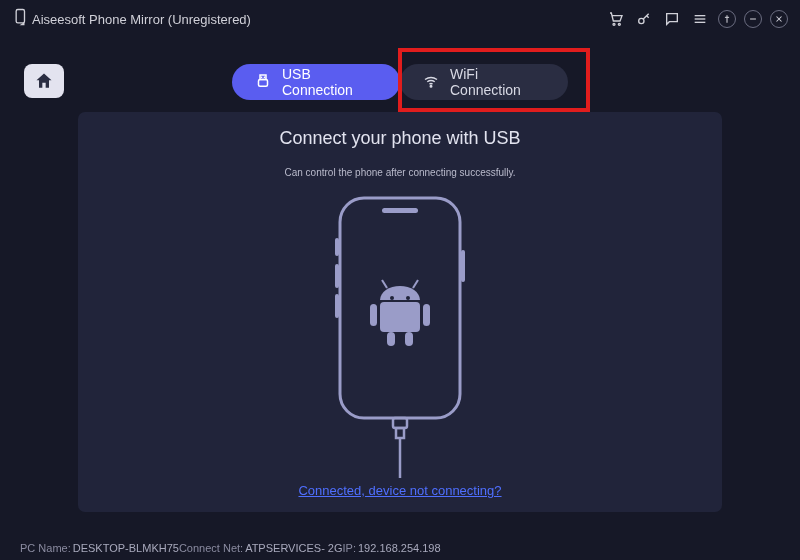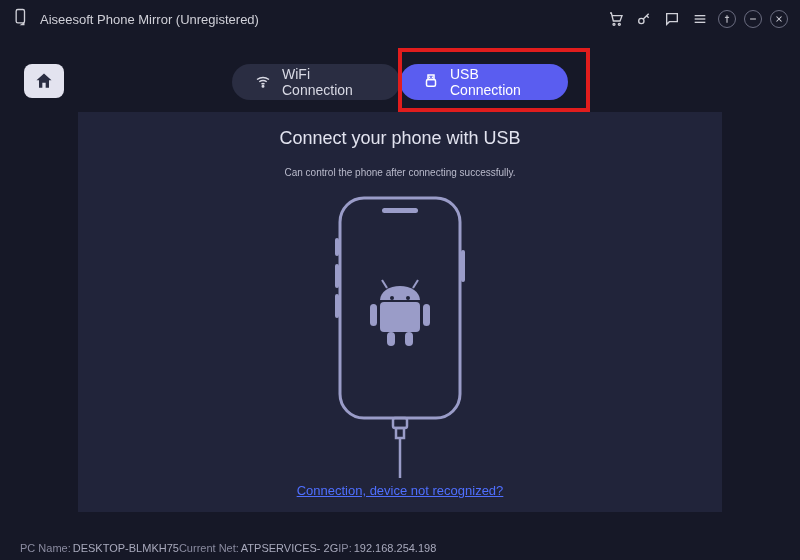--- a/index.html
+++ b/index.html
@@ -13,21 +13,21 @@
   }
 
   
   .titlebar {
     height: 38px;
     display: flex;
     align-items: center;
     padding: 0 12px;
     justify-content: space-between;
   }
-  .title-left { display: flex; align-items: center; gap: 8px; }
+  .title-left { display: flex; align-items: center; }
   .title-text { font-size: 13px; color: #d0d0d8; }
   .title-right { display: flex; align-items: center; gap: 8px; }
   .title-icon {
     width: 20px; height: 20px;
     display: flex; align-items: center; justify-content: center;
     color: #d0d0d8;
     cursor: pointer;
   }
   .title-icon.circle {
     border: 1.2px solid #6a6c80;
@@ -88,21 +88,21 @@
   }
 
   
   .panel {
     position: absolute;
     top: 112px;
     left: 78px;
     width: 644px;
     height: 400px;
     background: #21243a;
-    border-radius: 0;
+    border-radius: 7px;
     padding-top: 16px;
     text-align: center;
   }
   .panel h2 {
     font-size: 18px;
     font-weight: 500;
     color: #e2e3ef;
     margin-bottom: 18px;
   }
   .subtext {
@@ -195,41 +195,41 @@
   </div>
 </div>
 
 <div class="home-btn">
   <svg width="20" height="20" viewBox="0 0 24 24" fill="#2a2d42">
     <path d="M12 3l9 8h-3v9h-4v-6h-4v6H6v-9H3z"></path>
   </svg>
 </div>
 
 <div class="tabs">
+  <div class="tab active">
+    <span>
+      <svg width="18" height="18" viewBox="0 0 24 24" fill="none" stroke="#fff" stroke-width="2">
+        <rect x="6" y="10" width="12" height="9" rx="2"></rect>
+        <rect x="8" y="4" width="8" height="6"></rect>
+        <line x1="10" y1="6" x2="10" y2="8"></line>
+          <line x1="14" y1="6" x2="14" y2="8"></line>
+      </svg>
+    </span>
+    <span>USB Connection</span>
+  </div>
   <div class="tab inactive">
     <span>
       <svg width="18" height="18" viewBox="0 0 24 24" fill="none" stroke="#d8d9e4" stroke-width="2">
         <path d="M4 10a14 14 0 0 1 16 0"></path>
           <path d="M7 13a9 9 0 0 1 10 0"></path>
           <path d="M10 16a4 4 0 0 1 4 0"></path>
           <circle cx="12" cy="19" r="1" fill="#d8d9e4"></circle>
       </svg>
     </span>
     <span>WiFi Connection</span>
-  </div>
-  <div class="tab active">
-    <span>
-      <svg width="18" height="18" viewBox="0 0 24 24" fill="none" stroke="#fff" stroke-width="2">
-        <rect x="6" y="10" width="12" height="9" rx="2"></rect>
-        <rect x="8" y="4" width="8" height="6"></rect>
-        <line x1="10" y1="6" x2="10" y2="8"></line>
-          <line x1="14" y1="6" x2="14" y2="8"></line>
-      </svg>
-    </span>
-    <span>USB Connection</span>
   </div>
 </div>
 
 <div class="red-box"></div>
 
 <div class="panel">
   <h2>Connect your phone with USB</h2>
   <div class="subtext">Can control the phone after connecting successfully.</div>
 
   <div class="phone-wrap">
@@ -257,26 +257,26 @@
         <rect x="-13" y="20" width="8" height="14" rx="4"></rect>
         <rect x="5" y="20" width="8" height="14" rx="4"></rect>
       </g>
 
       <rect x="73" y="228" width="14" height="10" rx="2" fill="none" stroke="#9a9cc8" stroke-width="2.5"></rect>
       <rect x="76" y="238" width="8" height="10" fill="none" stroke="#9a9cc8" stroke-width="2.5"></rect>
       <line x1="80" y1="248" x2="80" y2="288" stroke="#9a9cc8" stroke-width="2.5"></line>
     </svg>
   </div>
 
-  <a class="help-link">Connection, device not recognized?</a>
+  <a class="help-link">Connected, device not connecting?</a>
 </div>
 
 <div class="statusbar">
   <span>
     <span class="lbl">PC Name:</span><span class="val">DESKTOP-BLMKH75</span>
   </span>
   <span>
-    <span class="lbl">Current Net:</span><span class="val">ATPSERVICES- 2G</span>
+    <span class="lbl">Connect Net:</span><span class="val">ATPSERVICES- 2G</span>
   </span>
   <span>
     <span class="lbl">IP:</span><span class="val">192.168.254.198</span>
   </span>
 </div>
 
 </body></html>

